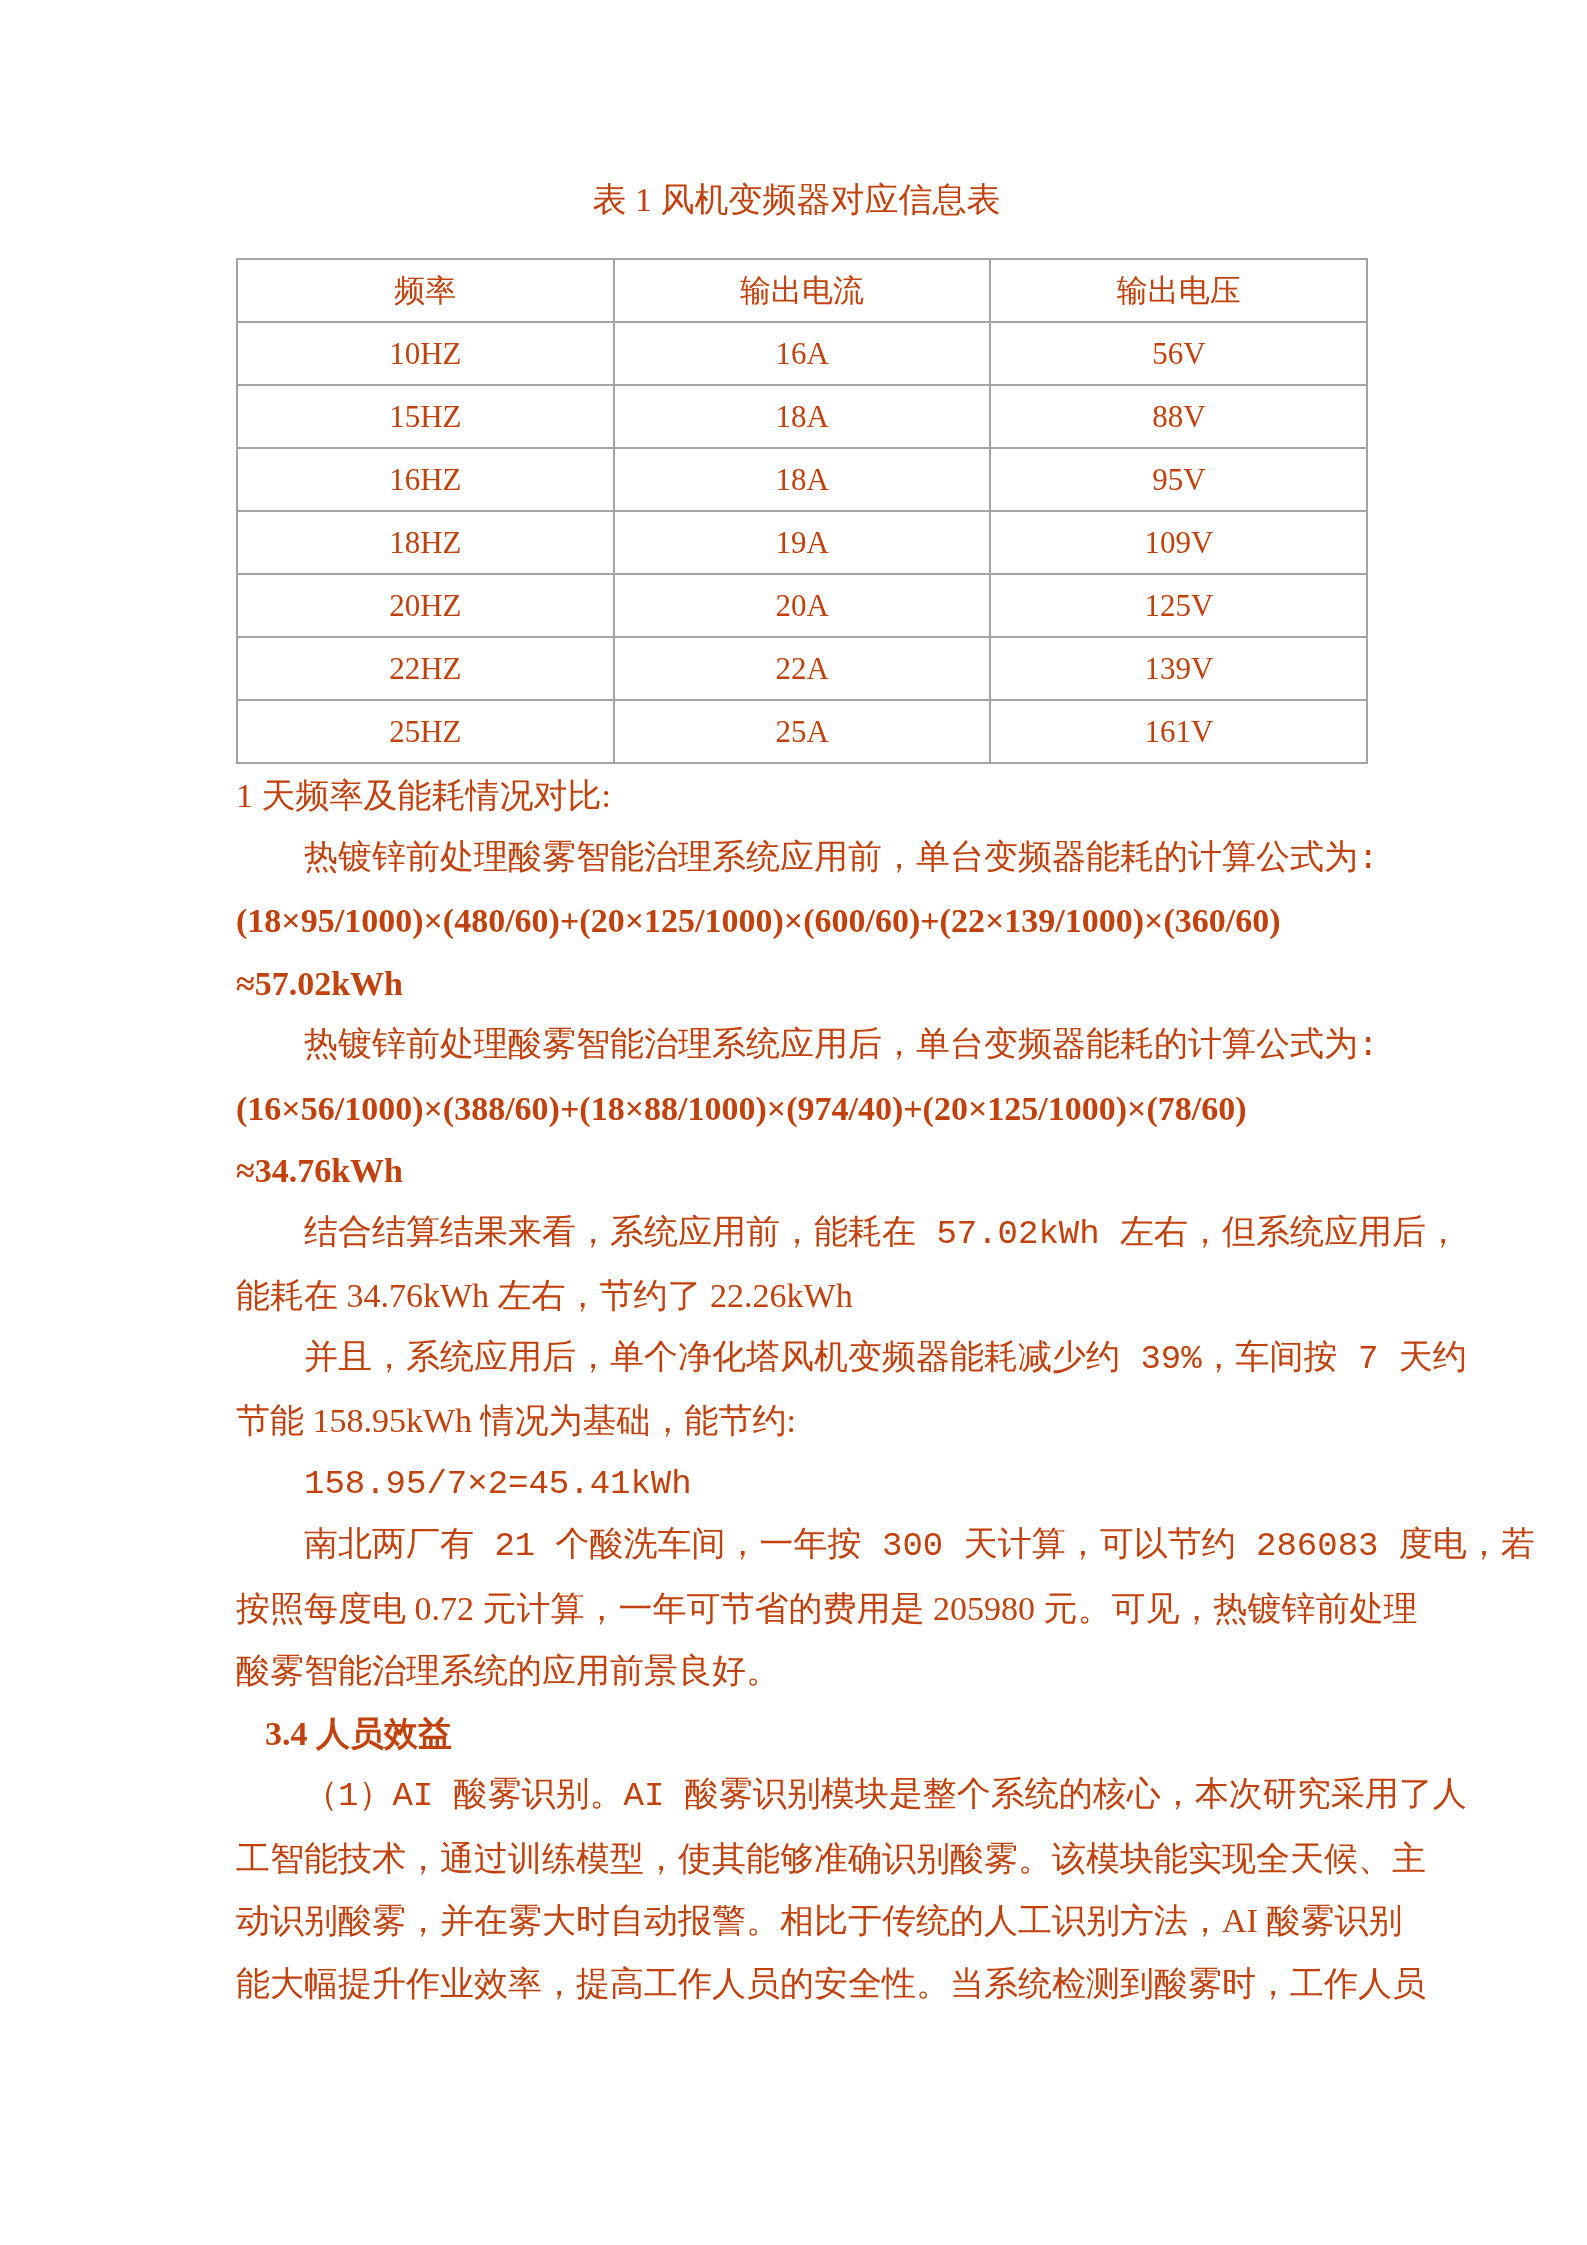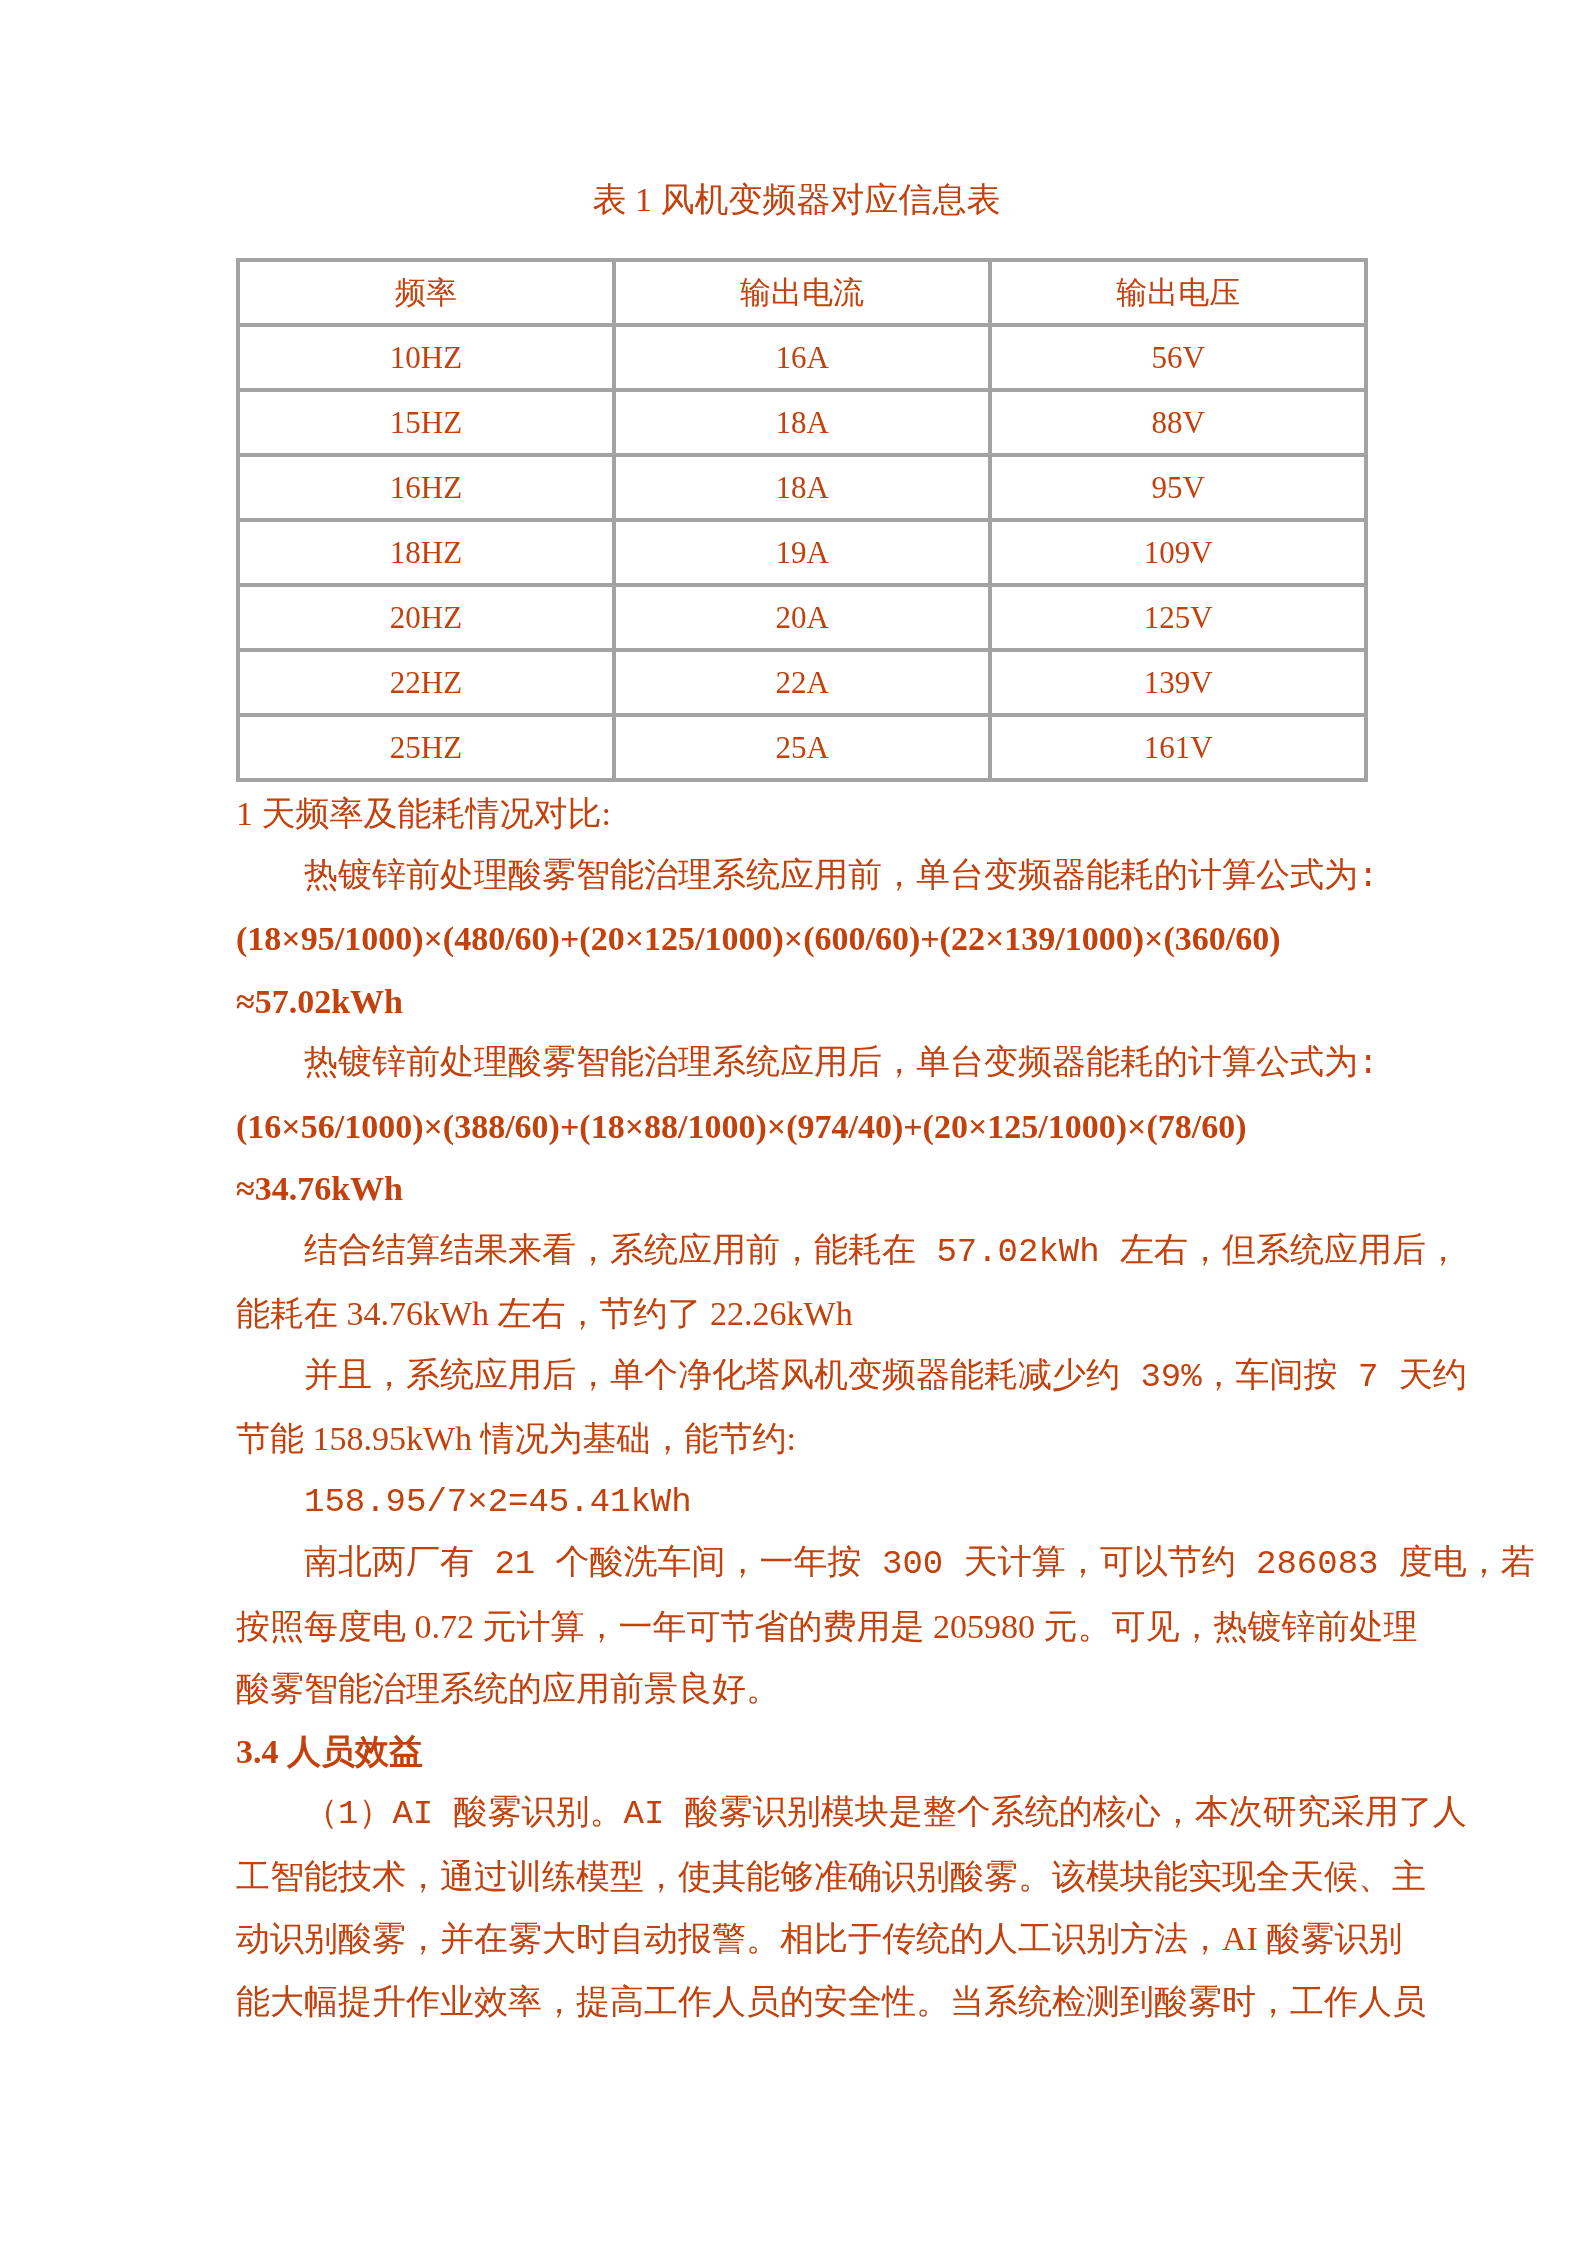--- a/index.html
+++ b/index.html
@@ -21,39 +21,39 @@
     white-space:nowrap;
   }
   table.info-table {
     width:101%;
     margin-top:34px;
     border-collapse:collapse;
     table-layout:fixed;
   }
   table.info-table th,
   table.info-table td {
-    border:4px solid #a3a3a3;
+    border:2px solid #a3a3a3;
     height:61px;
     text-align:center;
     vertical-align:middle;
     font-size:31px;
     font-weight:normal;
     padding:0;
     white-space:nowrap;
     overflow:hidden;
   }
   .lines { margin-top:1px; }
   .line {
     font-size:34px;
     line-height:62.5px;
     white-space:nowrap;
   }
   .indent { text-indent:68px;font-family:Liberation Mono, monospace; }
   .center { text-align:left; text-indent:0;font-weight:bold; }
-  .bold   { font-weight:bold; }
+  .bold   { font-weight:bold;margin-left:29px; }
 </style>
 </head>
 <body>
 
 <div class="page">
 
   <div class="doc-title">表 1 风机变频器对应信息表</div>
 
   <table class="info-table">
     <thead>

